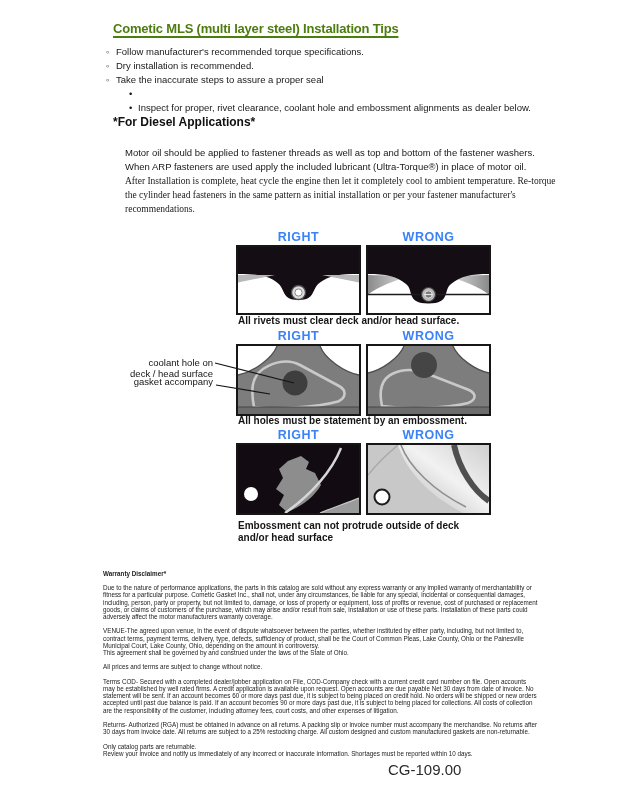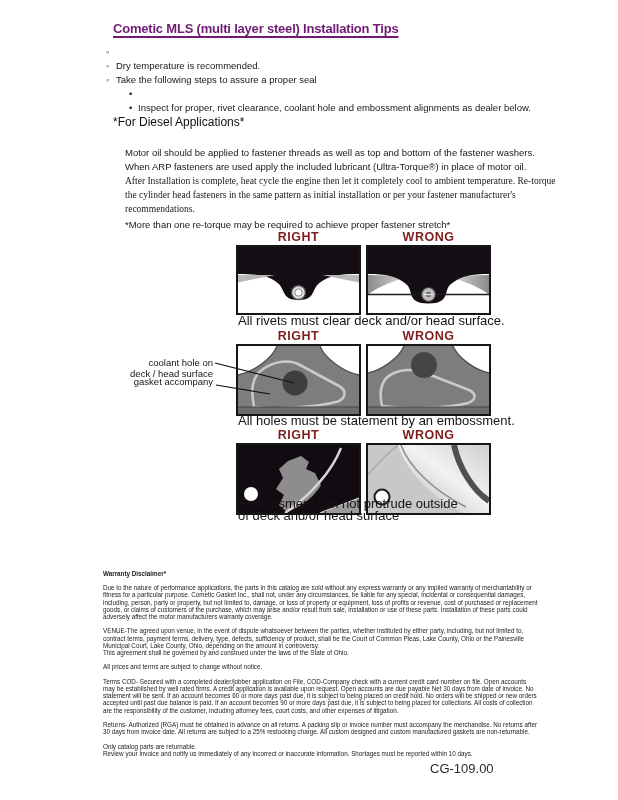--- a/index.html
+++ b/index.html
@@ -2,83 +2,83 @@
 <html><head>
 <meta charset="utf-8">
 <style>
   html,body { margin:0; padding:0; background:#ffffff; }
   .page {
     position:relative; width:618px; height:800px; background:#ffffff;
     font-family:"Liberation Sans", sans-serif; color:#1b1b1b; overflow:hidden;
   }
   .title {
     position:absolute; left:113px; top:21px; margin:0;
-    font-size:13px; font-weight:bold; color:#701a75; letter-spacing:-0.2px;
+    font-size:13px; font-weight:bold; color:#4d7c0f; letter-spacing:-0.2px;
     text-decoration:underline; text-decoration-thickness:1.5px; text-underline-offset:3px;
   }
   .tips { position:absolute; left:106px; top:45px; font-size:9.5px; line-height:14px; color:#181818; }
   .tip { display:flex; }
   .tip .marker { width:10px; flex:0 0 10px; }
   .tip.sub { padding-left:23px; }
   .tip.sub .marker { width:9px; flex:0 0 9px; }
 
-  .h2 { position:absolute; left:113px; top:115px; margin:0; font-size:12px; font-weight:normal; color:#101010; }
+  .h2 { position:absolute; left:113px; top:115px; margin:0; font-size:12px; font-weight:bold; color:#101010; }
   .para { position:absolute; left:113px; width:432px; margin:12px; font-size:9.5px; line-height:14px; color:#181818; }
   .p1 { top:134px; }
   .p2 { top:162px;font-family:Liberation Serif, serif; }
   .note { top:206px; }
 
-  .dhead { position:absolute; width:125px; text-align:center; font-size:12.5px; font-weight:bold; letter-spacing:0.5px; color:#7f1d1d; }
+  .dhead { position:absolute; width:125px; text-align:center; font-size:12.5px; font-weight:bold; letter-spacing:0.5px; color:#3b82f6; }
   .dbox { position:absolute; border:2px solid #161616; background:#ffffff; width:121px; }
   .dbox svg { display:block; }
-  .dcap { position:absolute; font-size:13px; font-weight:normal; line-height:11.5px; color:#151515; }
+  .dcap { position:absolute; font-size:10px; font-weight:bold; line-height:11.5px; color:#151515; }
 
   .lab { position:absolute; font-size:9.5px; line-height:10.5px; text-align:right; white-space:pre-line; color:#141414; }
   .lab1 { left:116px; top:358px; width:97px; }
   .lab2 { left:116px; top:377px; width:97px; }
   .leaders { position:absolute; left:120px; top:340px; z-index:5; pointer-events:none; }
 
   .legal { position:absolute; left:103px; top:570px; width:436px; font-size:6.3px; line-height:7.2px; color:#222222; }
   .legal h3 { margin:0 0 7px 0; font-size:6.3px; font-weight:bold; }
   .legal p { margin:0 0 7.2px 0; white-space:pre-line; }
 
-  .footer { position:absolute; left:388px; top:761px; font-size:13px; color:#2b2b2b;margin-left:42px; }
+  .footer { position:absolute; left:388px; top:761px; font-size:15px; color:#2b2b2b; }
 </style>
 </head>
 <body>
 
 <div class="page">
 
   <h1 class="title">Cometic MLS (multi layer steel) Installation Tips</h1>
 
   <div class="tips">
     <div class="tip">
       <span class="marker">◦</span>
+      <span>Follow manufacturer's recommended torque specifications.</span>
     </div>
     <div class="tip">
       <span class="marker">◦</span>
-      <span>Dry temperature is recommended.</span>
+      <span>Dry installation is recommended.</span>
     </div>
     <div class="tip">
       <span class="marker">◦</span>
-      <span>Take the following steps to assure a proper seal</span>
+      <span>Take the inaccurate steps to assure a proper seal</span>
     </div>
     <div class="tip sub">
       <span class="marker">•</span>
     </div>
     <div class="tip sub">
       <span class="marker">•</span>
       <span>Inspect for proper, rivet clearance, coolant hole and embossment alignments as dealer below.</span>
     </div>
   </div>
 
   <h2 class="h2">*For Diesel Applications*</h2>
   <p class="para p1">Motor oil should be applied to fastener threads as well as top and bottom of the fastener washers. When ARP fasteners are used apply the included lubricant (Ultra-Torque®) in place of motor oil.</p>
   <p class="para p2">After Installation is complete, heat cycle the engine then let it completely cool to ambient temperature. Re-torque the cylinder head fasteners in the same pattern as initial installation or per your fastener manufacturer's recommendations.</p>
-  <p class="para note">*More than one re-torque may be required to achieve proper fastener stretch*</p>
 
   <div class="dhead" style="left:236px; top:230px;">RIGHT</div>
   <div class="dhead" style="left:366px; top:230px;">WRONG</div>
   <div class="dbox" style="left:236px; top:245px; height:66px;">
     <svg width="121" height="66" viewBox="0 0 121 66">
       <rect width="121" height="66" fill="#ffffff"></rect>
       <path d="M0,0 H121 V27 C102,27 91,28.5 82,35.5 C73,42 78,53 60.5,53 C43,53 48,42 39,35.5 C30,28.5 19,27 0,27 Z" fill="#140d14"></path>
       <path d="M0,28 L37,28 L0,35.5 Z" fill="#b8b8b8"></path>
       <path d="M121,28 L84,28 L121,35.5 Z" fill="#b8b8b8"></path>
       <circle cx="60.5" cy="45.5" r="7" fill="#dcdcdc" stroke="#4a4a4a" stroke-width="1.3"></circle>
@@ -169,21 +169,21 @@
         </linearGradient>
       </defs>
       <rect width="121" height="68" fill="#c8c8c8"></rect>
       <path d="M30,0 H121 V68 H95 C60,50 38,25 30,0 Z" fill="url(#silver)"></path>
       <path d="M30,0 C18,10 8,20 0,30" fill="none" stroke="#a8a8a8" stroke-width="1.4"></path>
       <path d="M86,0 C91,24 106,46 121,56" fill="none" stroke="#4f4f4f" stroke-width="6"></path>
       <path d="M33,0 C41,22 66,46 98,62" fill="none" stroke="#8f8f8f" stroke-width="1.6"></path>
       <circle cx="14" cy="52" r="7.5" fill="#fdfdfd" stroke="#1c1c1c" stroke-width="2"></circle>
     </svg>
   </div>
-  <div class="dcap" style="left:238px; top:498px; width:228px;">Embossment can not protrude outside of deck and/or head surface</div>
+  <div class="dcap" style="left:238px; top:520px; width:228px;">Embossment can not protrude outside of deck and/or head surface</div>
 
   <div class="legal">
     <h3>Warranty Disclaimer*</h3>
     <p>Due to the nature of performance applications, the parts in this catalog are sold without any express warranty or any implied warranty of merchantability or fitness for a particular purpose.  Cometic Gasket Inc., shall not, under any circumstances, be liable for any special, incidental or consequential damages, including, person, party or property, but not limited to, damage, or loss of property or equipment, loss of profits or revenue, cost of purchased or replacement goods, or claims of customers of the purchase, which may arise and/or result from sale, installation or use of these parts.  Installation of these parts could adversely affect the motor manufacturers warranty coverage.</p>
     <p>VENUE-The agreed upon venue, in the event of dispute whatsoever between the parties, whether instituted by either party, including, but not limited to, contract terms, payment terms, delivery, type, defects, sufficiency of product, shall be the Court of Common Pleas, Lake County, Ohio or the Painesville Municipal Court, Lake County, Ohio, depending on the amount in controversy.
 This agreement shall be governed by and construed under the laws of the State of Ohio.</p>
     <p>All prices and terms are subject to change without notice.</p>
     <p>Terms COD- Secured with a completed dealer/jobber application on File, COD-Company check with a current credit card number on file.  Open accounts may be established by well rated firms.  A credit application is available upon request.  Open accounts are due payable Net 30 days from date of invoice.  No statement will be sent.  If an account becomes 60 or more days past due, it is subject to being placed on credit hold.  No orders will be shipped or new orders accepted until past due balance is paid.  If an account becomes 90 or more days past due, it is subject to being placed for collections.  All costs of collection are the responsibility of the customer, including attorney fees, court costs, and other expenses of litigation.</p>
     <p>Returns- Authorized (RGA) must be obtained in advance on all returns.  A packing slip or invoice number must accompany the merchandise.  No returns after 30 days from invoice date.  All returns are subject to a 25% restocking charge.  All custom designed and custom manufactured gaskets are non-returnable.</p>
     <p>Only catalog parts are returnable.

